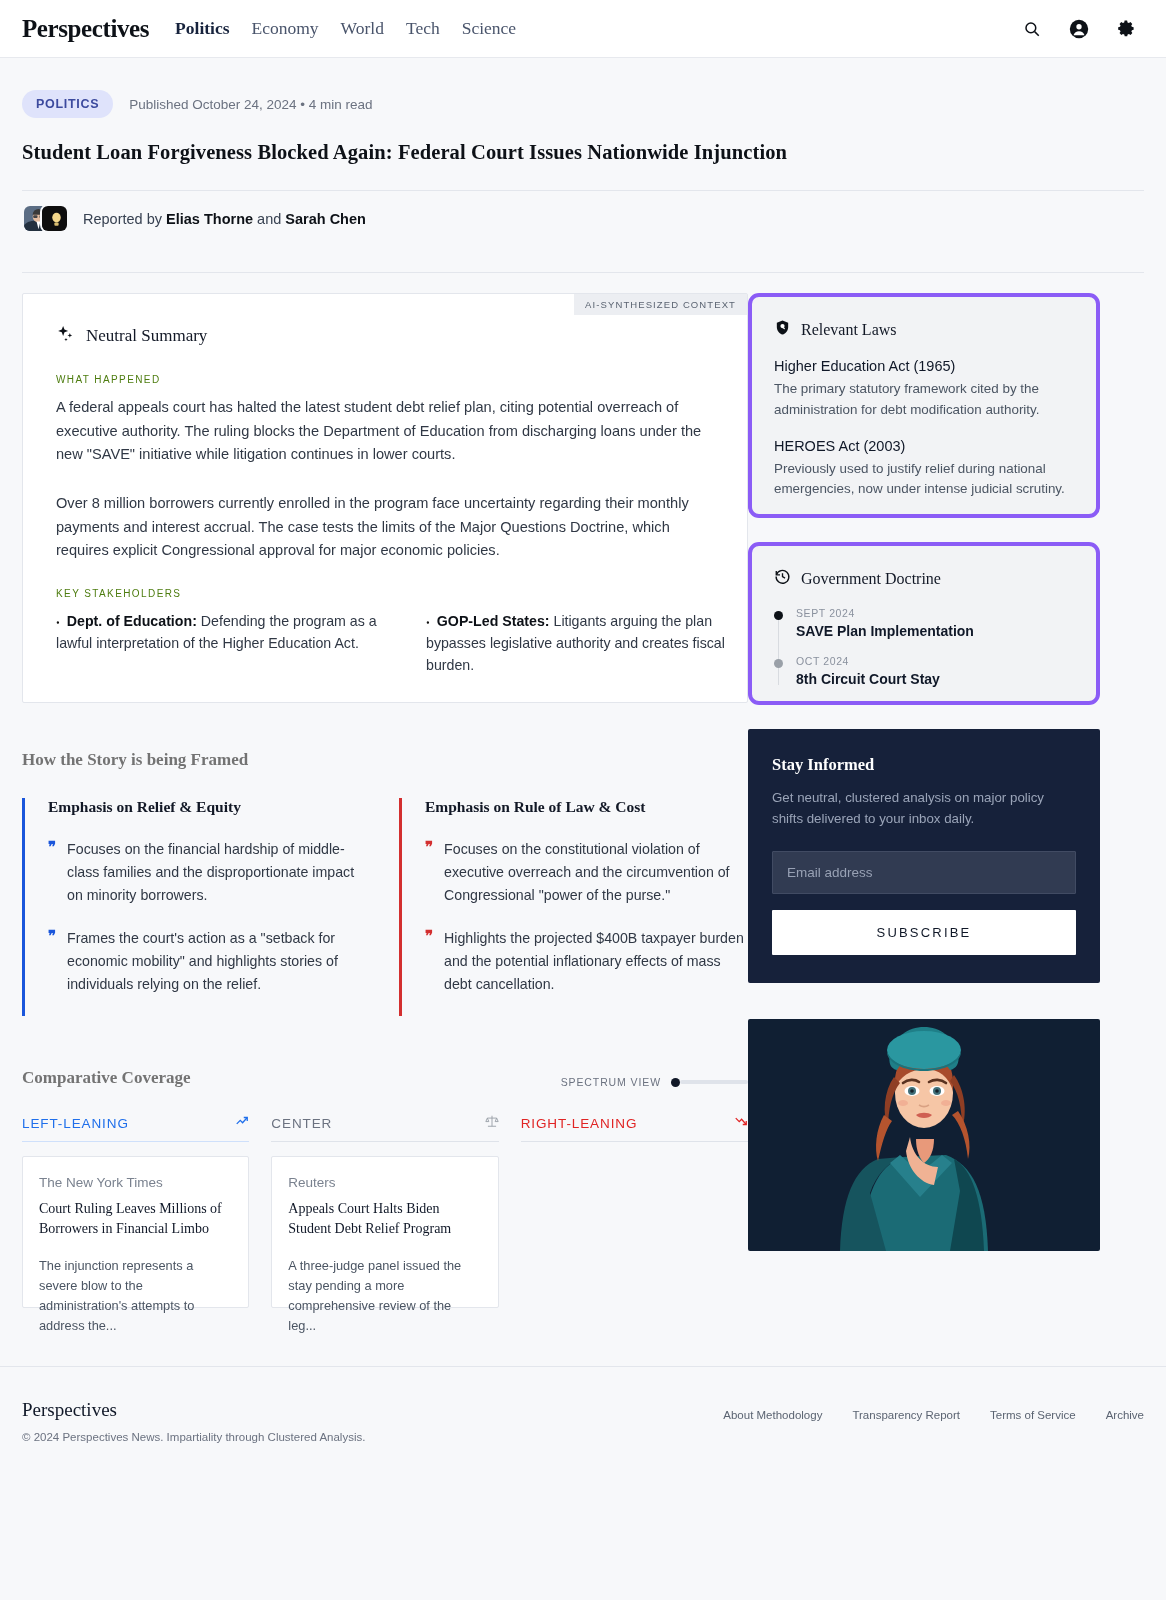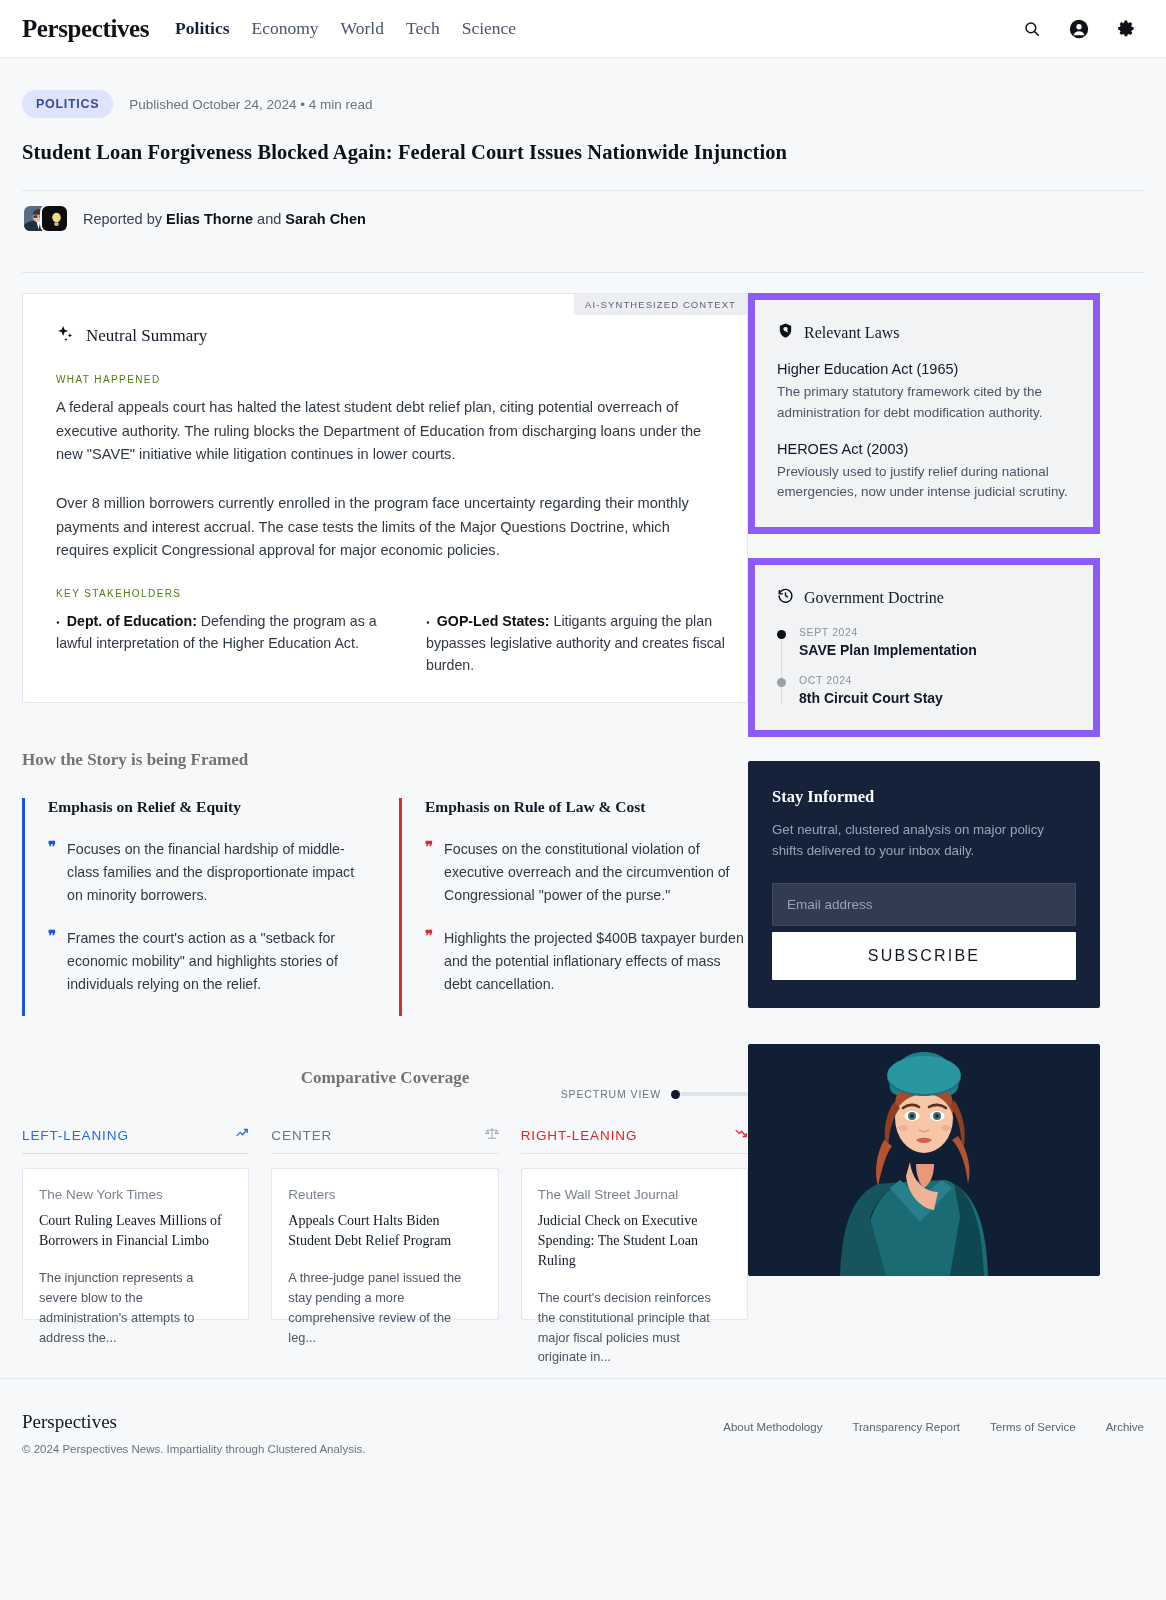--- a/index.html
+++ b/index.html
@@ -84,21 +84,21 @@
   .frames { display: flex; gap: 28px; margin-top: 28px; }
   .frame { flex: 1; padding-left: 23px; border-left: 3px solid #1a56db; }
   .frame.right { border-left-color: #d32f2f; }
   .frame h3 { font-family: "Liberation Serif", serif; font-weight: bold; font-size: 15.5px; color: #121826; margin-bottom: 22px; }
   .qitem { display: flex; gap: 11px; margin-bottom: 20px; }
   .qmark { color: #1a56db; font-weight: bold; font-size: 15px; line-height: 1.2; font-family: "Liberation Serif", serif; }
   .frame.right .qmark { color: #d32f2f; }
   .qtext { font-size: 14.2px; line-height: 1.62; color: #303845; }
 
   
-  .comphead { display: flex; align-items: center; margin-top: 52px; flex-direction: column; }
+  .comphead { display: flex; align-items: flex-end; margin-top: 52px; }
   .spectrum { margin-left: auto; display: flex; align-items: center; gap: 10px; }
   .spectrum .lbl { font-size: 10.5px; letter-spacing: .9px; color: #6b7280; }
   .toggle { display: flex; align-items: center; }
   .toggle .dot { width: 9px; height: 9px; border-radius: 50%; background: #111827; }
   .toggle .track { width: 68px; height: 4px; background: #dfe3ea; border-radius: 3px; }
 
   .cols3 { display: flex; gap: 22px; margin-top: 26px; }
   .col3 { flex: 1; }
   .colhead { display: flex; align-items: center; padding-bottom: 9px; border-bottom: 1px solid #dfe3ea; }
   .colhead .name { font-size: 13.5px; letter-spacing: .9px; font-weight: normal; }
@@ -108,21 +108,21 @@
   .c-right .name { color: #e02424; }
   .card {
     background: #fff; border: 1px solid #e3e6ec; border-radius: 2px;
     padding: 18px 16px 22px 16px; margin-top: 14px; height: 152px;
   }
   .card .src { font-size: 13.5px; color: #7a828f; margin-bottom: 9px; }
   .card .tt { font-family: "Liberation Serif", serif; font-size: 14px; line-height: 1.42; color: #101828; }
   .card .ex { font-size: 12.8px; line-height: 1.55; color: #4b5563; margin-top: 17px; }
 
   
-  .sidecard { background: #f2f3f5; border: 7px solid #8b5cf6; border-radius: 0; padding: 22px 22px 24px 22px; }
+  .sidecard { background: #f2f3f5; border: 4px solid #8b5cf6; border-radius: 11px; padding: 22px 22px 14px 22px; }
   .sidetitle { display: flex; align-items: center; gap: 10px; margin-bottom: 18px; }
   .sidetitle .t { font-family: "Liberation Serif", serif; font-size: 16px; color: #121826; }
   .law { margin-bottom: 17px; }
   .law:last-child { margin-bottom: 0; }
   .law .n { font-size: 14.5px; color: #101828; margin-bottom: 5px; }
   .law .d { font-size: 13.4px; line-height: 1.55; color: #4b5563; }
 
   .tl { position: relative; padding-left: 22px; }
   .tl:before { content: ""; position: absolute; left: 3.5px; top: 6px; bottom: 2px; width: 1.5px; background: #d8dbe0; }
   .tlitem { position: relative; margin-bottom: 16px; }
@@ -135,22 +135,22 @@
   .news { background: #16213a; border-radius: 2px; padding: 26px 24px 28px 24px; margin-top: 24px; }
   .news h3 { font-family: "Liberation Serif", serif; font-size: 16.5px; color: #fff; font-weight: bold; }
   .news p { font-size: 13.3px; line-height: 1.55; color: #9aa4b8; margin-top: 13px; }
   .news .field {
     margin-top: 22px; background: #313b52; border: 1px solid #414b63;
     padding: 13px 14px; font-size: 13.5px; color: #fff; width: 100%;
     font-family: "Liberation Sans", sans-serif; border-radius: 1px;
   }
   .news .field::placeholder { color: #98a1b4; }
   .news .sub {
-    margin-top: 6px; width: 100%; background: #fff; border: none; cursor: pointer;
-    padding: 15px 0; font-size: 16px; letter-spacing: 2.2px; color: #101828;
+    margin-top: 16px; width: 100%; background: #fff; border: none; cursor: pointer;
+    padding: 15px 0; font-size: 13px; letter-spacing: 2.2px; color: #101828;
     font-family: "Liberation Sans", sans-serif; border-radius: 1px;
   }
 
   .figure { margin-top: 36px; }
   .figimg { width: 100%; height: 232px; border-radius: 2px; display: block; }
   .figcap { font-size: 13.4px; line-height: 1.5; color: #5b6472; font-style: italic; text-align: center; margin-top: 16px; }
 
   
   .footer { border-top: 1px solid #e3e6ec; margin-top: 58px; padding: 32px 22px 0 22px; display: flex; align-items: flex-start; }
   .footer .fb { font-family: "Liberation Serif", serif; font-size: 19px; color: #101828; }
@@ -341,25 +341,20 @@
         </div>
         <div class="col3">
           <div class="colhead c-right">
             <span class="name">RIGHT-LEANING</span>
             <span class="ic">
               <svg width="14" height="14" viewBox="0 0 24 24" fill="none" stroke="#e02424" stroke-width="2.2">
                   <polyline points="3,7 9,13 13,9 21,18"></polyline>
                   <polyline points="15,18 21,18 21,12"></polyline>
                 </svg>
             </span>
-          </div>
-          <div class="card">
-            <div class="src">The Wall Street Journal</div>
-            <div class="tt">Judicial Check on Executive Spending: The Student Loan Ruling</div>
-            <div class="ex">The court's decision reinforces the constitutional principle that major fiscal policies must originate in...</div>
           </div>
         </div>
       </div>
     </div>
 
     <div class="colside">
 
       <section class="sidecard">
         <div class="sidetitle">
           <span>

